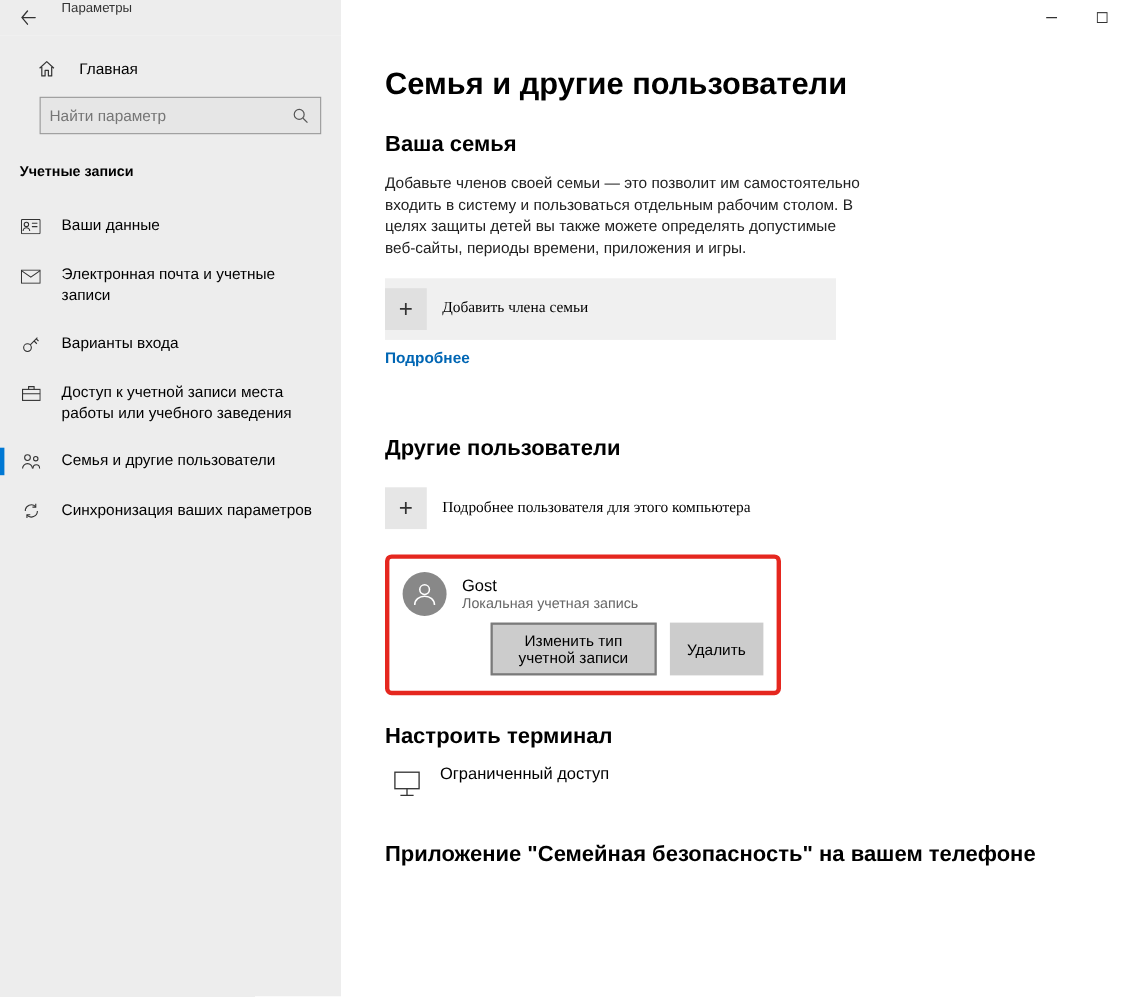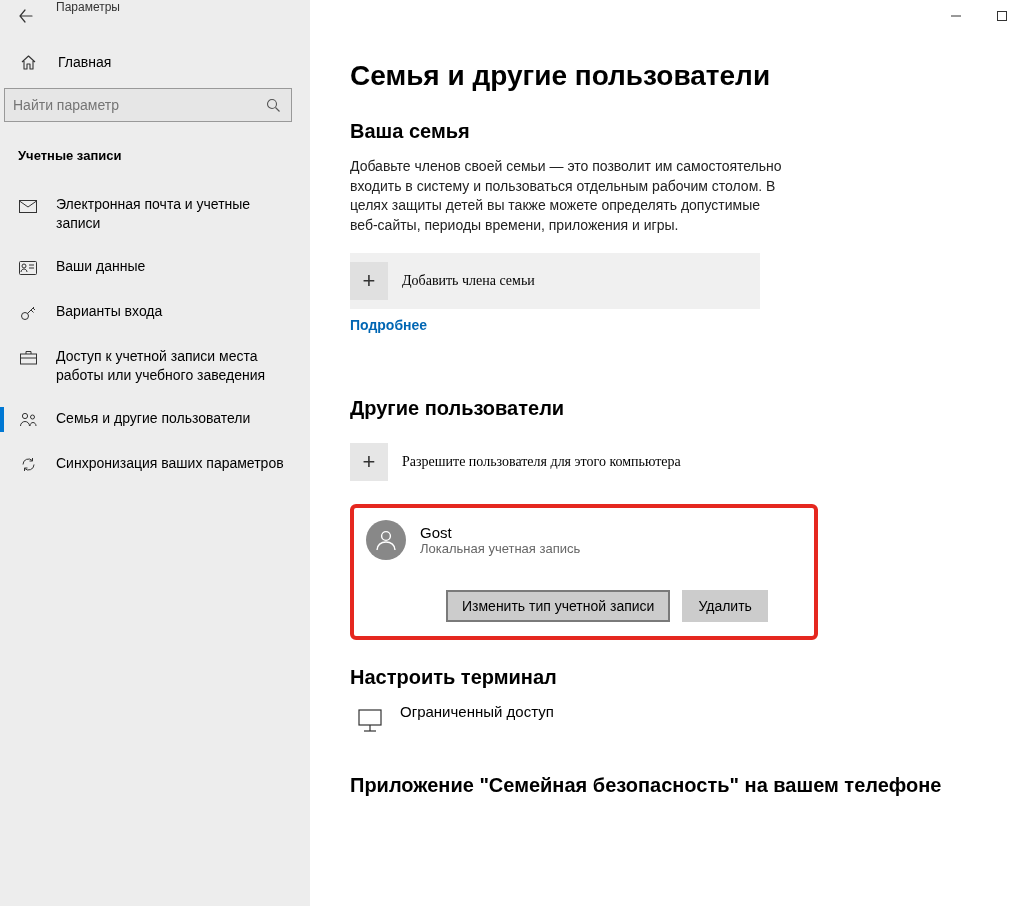--- a/index.html
+++ b/index.html
@@ -37,26 +37,26 @@
   .sidebar {
     width: 310px;
     background: #ededed;
     padding: 10px 0 0 0;
     display: flex;
     flex-direction: column;
   }
   .home-row {
     display: flex; align-items: center;
     height: 40px;
-    padding: 0 20px;
+    padding: 0 34px;
     cursor: pointer;
   }
   .home-row .icon-slot { width: 24px; display:flex; align-items:center; }
   .home-row .label { margin-left: 14px; }
-  .search-wrap { padding: 6px 18px 14px 4px; }
+  .search-wrap { padding: 6px 18px 14px 36px; }
   .search-box {
     display: flex; align-items: center;
     width: 100%; height: 34px;
     border: 1px solid #999;
     background: #e6e6e6;
     padding: 0 8px;
   }
   .search-box input {
     flex: 1; border: none; background: transparent;
     font-family: inherit; font-size: 14px; outline: none;
@@ -118,34 +118,34 @@
     flex-shrink: 0;
   }
   .add-row.shaded .plus-box { margin-left: 0; background:#e0e0e0;}
   .add-row .add-lbl { font-size: 14px; font-family: Liberation Serif, serif; }
   .link { color: #0066b4; font-size: 14px; margin: 8px 0 32px 0; display: inline-block; cursor: pointer; font-weight: bold; }
   .section-gap { margin-top: 32px; }
   .highlight-box {
     border: 4px solid #e5271f;
     border-radius: 6px;
     padding: 12px 12px 14px 12px;
-    width: 468px;
+    width: 360px;
     margin-top: 14px;
   }
   .user-row { display: flex; align-items: center; }
   .avatar {
     width: 40px; height: 40px; border-radius: 50%;
     background: #888;
     display: flex; align-items: center; justify-content: center;
     flex-shrink: 0;
   }
   .user-text { margin-left: 14px; }
   .user-name { font-size: 15px; }
   .user-sub { font-size: 13px; color: #666; }
-  .btn-row { display: flex; gap: 12px; margin-top: 30px; padding-left: 80px; }
+  .btn-row { display: flex; gap: 12px; margin-top: 6px; padding-left: 80px; }
   .wbtn {
     background: #ccc;
     border: 2px solid #7a7a7a;
     padding: 6px 14px;
     font-family: inherit; font-size: 14px;
     cursor: pointer;
   }
   .wbtn.secondary { border-color: transparent; }
   .kiosk-row { display: flex; margin-top: 12px; max-width: 430px; }
   .kiosk-icon {
@@ -201,41 +201,41 @@
               <circle cx="6" cy="6" r="4.5" stroke="#555" fill="none" stroke-width="1.1"></circle>
               <line x1="9.5" y1="9.5" x2="13.5" y2="13.5" stroke="#555" stroke-width="1.1"></line>
             </svg>
         </span>
       </div>
     </div>
     <div class="section-title">Учетные записи</div>
     <div class="nav-list">
       <div class="nav-item">
         <span class="icon-slot">
-          <svg width="18" height="13" viewBox="0 0 18 13">
-              <rect x="0.5" y="0.5" width="17" height="12" stroke="#333" fill="none"></rect>
-              <path d="M0.5 1 L9 7 L17.5 1" stroke="#333" fill="none"></path>
-            </svg>
-        </span>
-        <span class="label">Электронная почта и учетные записи</span>
-      </div>
-      <div class="nav-item">
-        <span class="icon-slot">
           <svg width="18" height="14" viewBox="0 0 18 14">
               <rect x="0.5" y="0.5" width="17" height="13" rx="1" stroke="#333" fill="none"></rect>
               <circle cx="5" cy="5" r="2" stroke="#333" fill="none"></circle>
               <path d="M2 11c0-1.6 1.4-3 3-3s3 1.4 3 3" stroke="#333" fill="none"></path>
               <line x1="10" y1="4" x2="15" y2="4" stroke="#333"></line>
               <line x1="10" y1="7" x2="15" y2="7" stroke="#333"></line>
             </svg>
         </span>
         <span class="label">Ваши данные</span>
       </div>
       <div class="nav-item">
         <span class="icon-slot">
+          <svg width="18" height="13" viewBox="0 0 18 13">
+              <rect x="0.5" y="0.5" width="17" height="12" stroke="#333" fill="none"></rect>
+              <path d="M0.5 1 L9 7 L17.5 1" stroke="#333" fill="none"></path>
+            </svg>
+        </span>
+        <span class="label">Электронная почта и учетные записи</span>
+      </div>
+      <div class="nav-item">
+        <span class="icon-slot">
           <svg width="17" height="17" viewBox="0 0 17 17">
               <circle cx="5" cy="12" r="3.5" stroke="#333" fill="none"></circle>
               <path d="M7.5 9.5 L14 3 M11 6 L13.5 8.5 M13 4 L15 6" stroke="#333" fill="none"></path>
             </svg>
         </span>
         <span class="label">Варианты входа</span>
       </div>
       <div class="nav-item">
         <span class="icon-slot">
           <svg width="17" height="15" viewBox="0 0 17 15">
@@ -278,21 +278,21 @@
     <div class="add-row shaded">
       <div class="plus-box">+</div>
       <span class="add-lbl">Добавить члена семьи</span>
     </div>
     <a class="link">Подробнее</a>
 
     <h2 class="section-gap">Другие пользователи</h2>
 
     <div class="add-row">
       <div class="plus-box" style="margin-left:0">+</div>
-      <span class="add-lbl">Разрешите пользователя для этого компьютера</span>
+      <span class="add-lbl">Подробнее пользователя для этого компьютера</span>
     </div>
 
     <div class="highlight-box">
       <div class="user-row">
         <div class="avatar">
           <svg width="24" height="24" viewBox="0 0 24 24">
             <circle cx="12" cy="8" r="4.4" stroke="#fff" fill="none" stroke-width="1.4"></circle>
             <path d="M3 22c0-5 4-8 9-8s9 3 9 8" stroke="#fff" fill="none" stroke-width="1.4"></path>
           </svg>
         </div>

